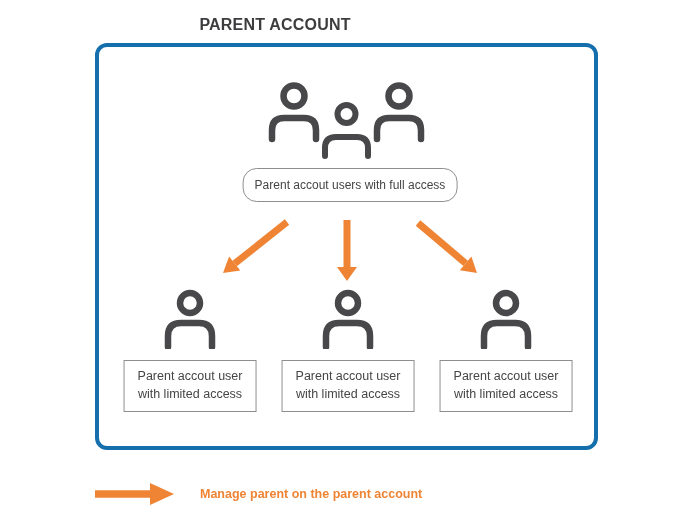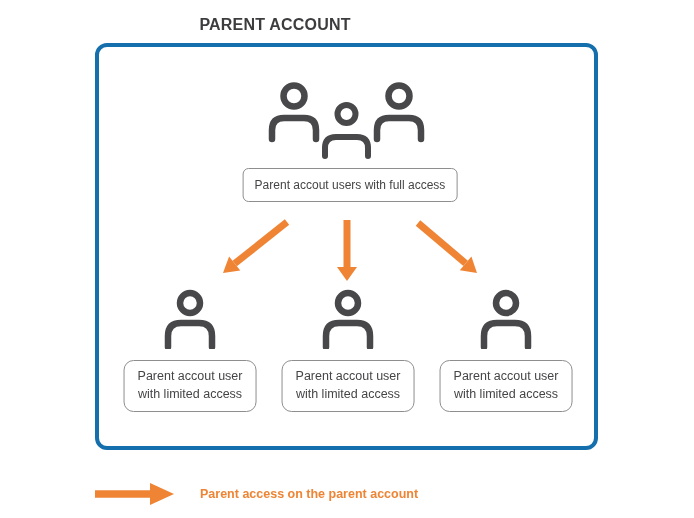--- a/index.html
+++ b/index.html
@@ -46,29 +46,29 @@
   .label-box {
     position: absolute;
     background: #ffffff;
     border: 1.5px solid var(--c-label-border);
     color: var(--c-text);
     text-align: center;
   }
   .full-access-label {
     left: 350px; top: 168px;
     transform: translateX(-50%);
-    border-radius: 6px;
+    border-radius: 14px;
     padding: 9px 11px;
     font-size: 12px;
     white-space: nowrap;
   }
   .limited-label {
     top: 360px;
     transform: translateX(-50%);
-    border-radius: 10px;
+    border-radius: 0;
     padding: 7px 13px;
     font-size: 12.5px;
     line-height: 1.42;
     white-space: nowrap;
   }
   .limited-label-1 { left: 190px; }
   .limited-label-2 { left: 348px; }
   .limited-label-3 { left: 506px; }
   .arrows-layer { left: 190px; top: 213px; }
   .legend-arrow { left: 90px; top: 480px; }
@@ -136,15 +136,15 @@
   </div>
   <div class="label-box limited-label limited-label-3">
     <div>Parent accout user</div>
     <div>with limited access</div>
   </div>
 
   <svg class="icon-abs legend-arrow" width="110" height="28" viewBox="0 0 110 28">
     <line class="arrow-stroke" stroke-width="7.5" x1="5" y1="14" x2="60" y2="14"></line>
     <polygon class="arrow-fill" points="84,14 60,3 60,25"></polygon>
   </svg>
-  <div class="legend-label">Parent access on the parent account</div>
+  <div class="legend-label">Manage parent on the parent account</div>
 
 </div>
 
 </body></html>

